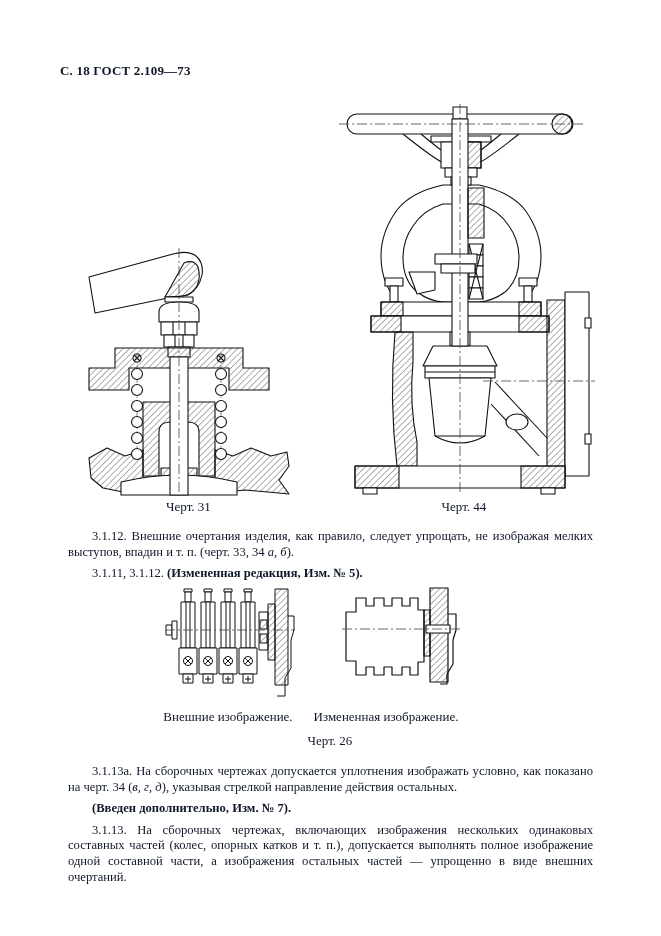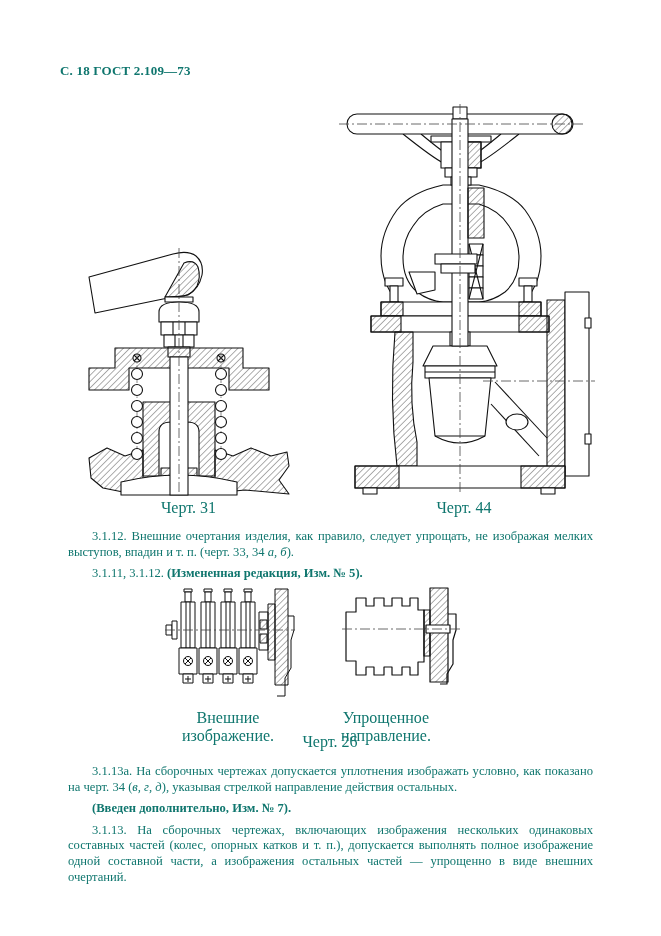--- a/index.html
+++ b/index.html
@@ -1,21 +1,21 @@
 <!DOCTYPE html>
 <html><head>
 <meta charset="utf-8">
 <style>
   html,body{margin:0;padding:0;background:#9a9a9a;}
   .page{position:relative;width:661px;height:936px;background:#ffffff;margin:0 auto;
-        font-family:"Liberation Serif", serif;color:#0f766e;overflow:hidden;}
+        font-family:"Liberation Serif", serif;color:#0f172a;overflow:hidden;}
   .hdr{position:absolute;left:60px;top:63px;font-size:13px;font-weight:bold;letter-spacing:.2px;}
   .txt{position:absolute;left:62px;width:537px;font-size:12.6px;line-height:15.6px;text-align:justify;}
   .txt p{margin:6px;text-indent:24px;}
-  .cap{position:absolute;font-size:16px;text-align:center;}
+  .cap{position:absolute;font-size:13px;text-align:center;}
   svg.fig{position:absolute;}
   .cl{stroke:#444;stroke-width:.8;stroke-dasharray:10 3 2 3;fill:none;}
   .stud{stroke:#555;stroke-width:.7;stroke-dasharray:6 2 1.5 2;fill:none;}
 </style>
 </head>
 <body>
 
 <div class="page">
 
   <div class="hdr">С. 18 ГОСТ 2.109—73</div>
@@ -250,21 +250,21 @@
       <path d="M4,28 L14,28 L14,14 L24,14 L24,22 L32,22 L32,14 L42,14 L42,22 L50,22 L50,14 L60,14 L60,22 L68,22 L68,14 L76,14 L76,26 L82,26 L82,78 L76,78 L76,91 L68,91 L68,83 L60,83 L60,91 L50,91 L50,83 L42,83 L42,91 L32,91 L32,83 L24,83 L24,91 L14,91 L14,77 L4,77 Z" fill="#fff"></path>
       <rect x="82" y="26" width="6" height="46" fill="url(#h33b)"></rect>
       <rect x="88" y="4" width="18" height="94" fill="url(#h33b)"></rect>
       <rect x="84" y="41" width="24" height="8" fill="#fff"></rect>
       <path d="M106,30 L114,30 L114,46 L111,56 L111,80 L105,90 L105,100 L98,100"></path>
       <line x1="0" y1="45" x2="120" y2="45" class="cl"></line>
     </g>
   </svg>
 
   <div class="cap" style="left:158px;top:709px;width:140px">Внешние изображение.</div>
-  <div class="cap" style="left:312px;top:709px;width:148px">Упрощенное направление.</div>
+  <div class="cap" style="left:312px;top:709px;width:148px">Измененная изображение.</div>
   <div class="cap" style="left:266px;top:733px;width:128px">Черт. 26</div>
 
   <div class="txt" style="top:758px">
     <p><span>3.1.13а. На сборочных чертежах допускается уплотнения изображать условно, как показано на черт. 34 (</span><i>в, г, д</i><span>), указывая стрелкой направление действия остальных.</span></p>
     <p><b>(Введен дополнительно, Изм. № 7).</b></p>
     <p><span>3.1.13. На сборочных чертежах, включающих изображения нескольких одинаковых составных частей (колес, опорных катков и т. п.), допускается выполнять полное изображение одной составной части, а изображения остальных частей — упрощенно в виде внешних очертаний.</span></p>
   </div>
 
 </div>
 

